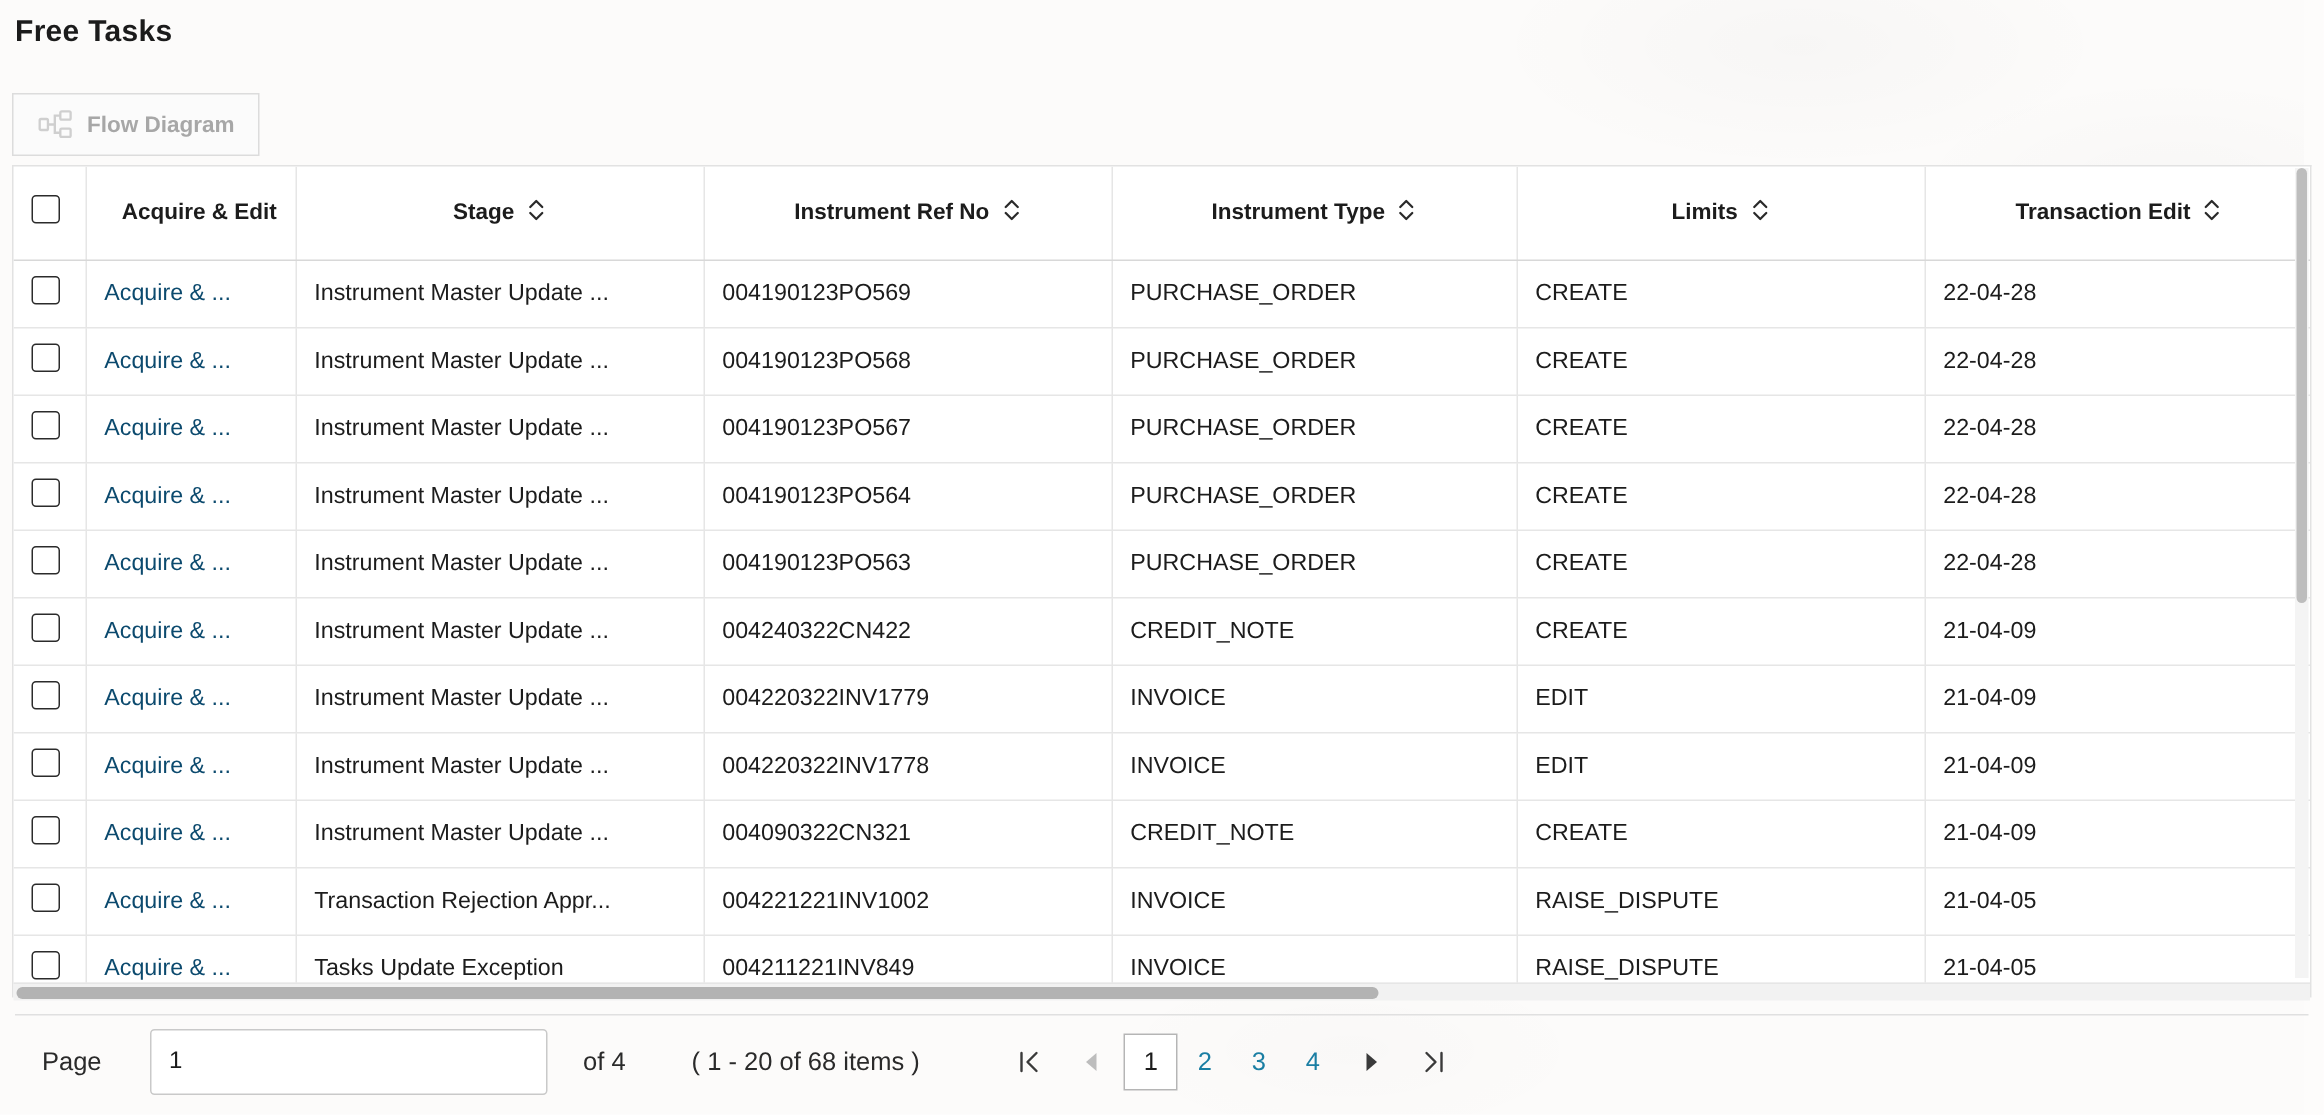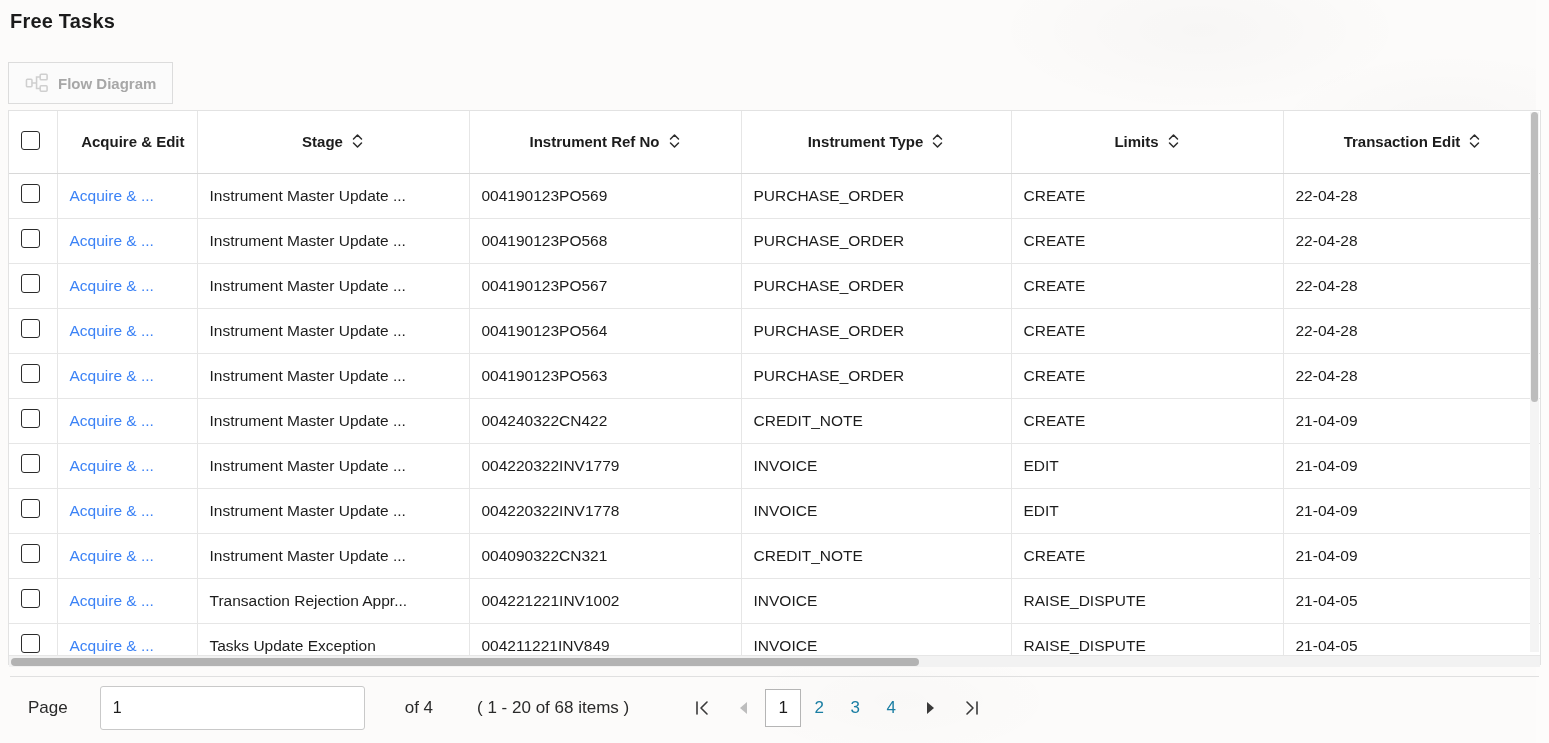--- a/index.html
+++ b/index.html
@@ -118,21 +118,21 @@
 
   .chk {
     width: 19px; height: 19px;
     border: 1.8px solid #2b2b2b;
     border-radius: 3px;
     background: #fff;
     display: inline-block;
     cursor: pointer;
   }
   .link {
-    color: #3b82f6;
+    color: #0c4a6e;
     cursor: pointer;
   }
   .sort-ico { display: inline-block; line-height: 1; }
 
   .hscroll {
     position: absolute;
     left: 9px; top: 655px;
     width: 1531px; height: 12px;
     background: #f2f2f2;
     border-top: 1px solid #e6e6e6;
@@ -170,21 +170,21 @@
   .pg-input {
     width: 265px; height: 44px;
     border: 1px solid #c9c9c9;
     border-radius: 3px;
     font-size: 16px;
     padding: 0 12px;
     color: #1b1b1b;
     font-family: "Liberation Sans", sans-serif;
     background: #fff;
   }
-  .pg-of { font-size: 17px; color: #2a2a2a; margin-left: 24px; }
+  .pg-of { font-size: 17px; color: #2a2a2a; margin-left: 8px; }
   .pg-count { font-size: 17px; color: #2a2a2a; margin-left: 28px; }
   .pg-nav {
     display: flex; align-items: center; gap: 0; margin-left: 36px;
   }
   .pg-arrow {
     width: 42px; height: 42px;
     display: flex; align-items: center; justify-content: center;
     font-size: 19px; color: #3a3a3a; cursor: pointer;
   }
   .pg-arrow.dim { color: #bdbdbd; cursor: default; }

